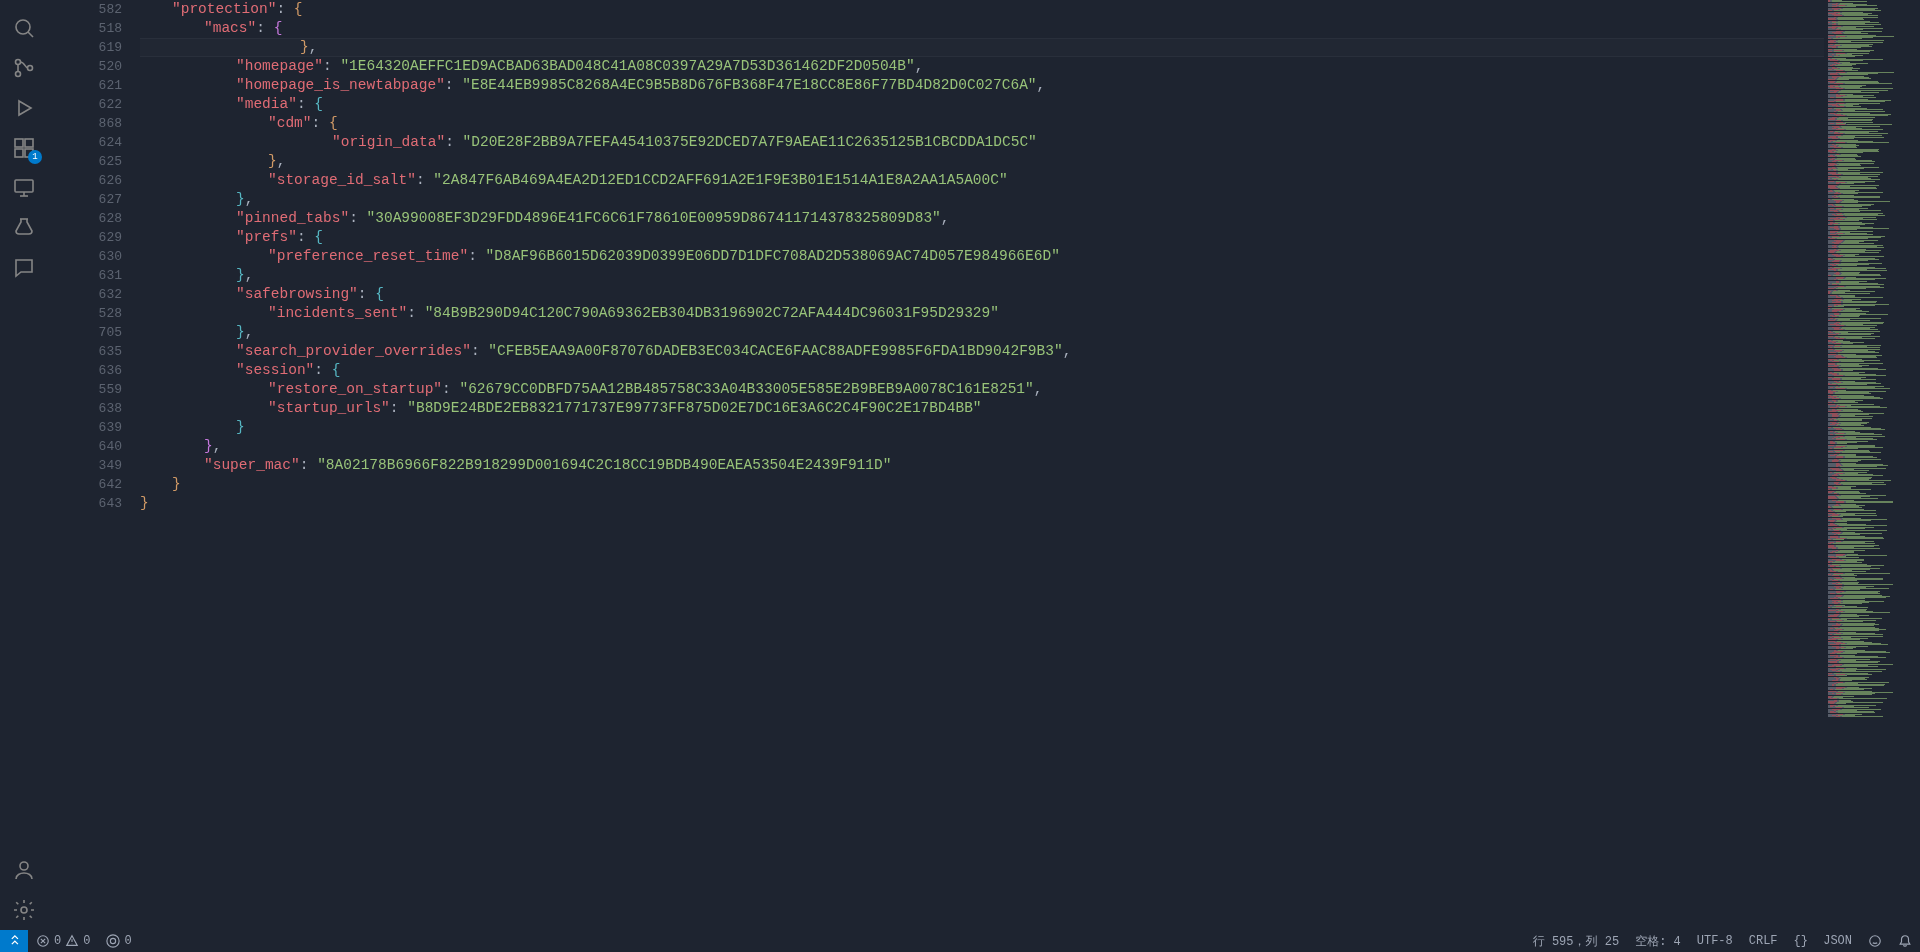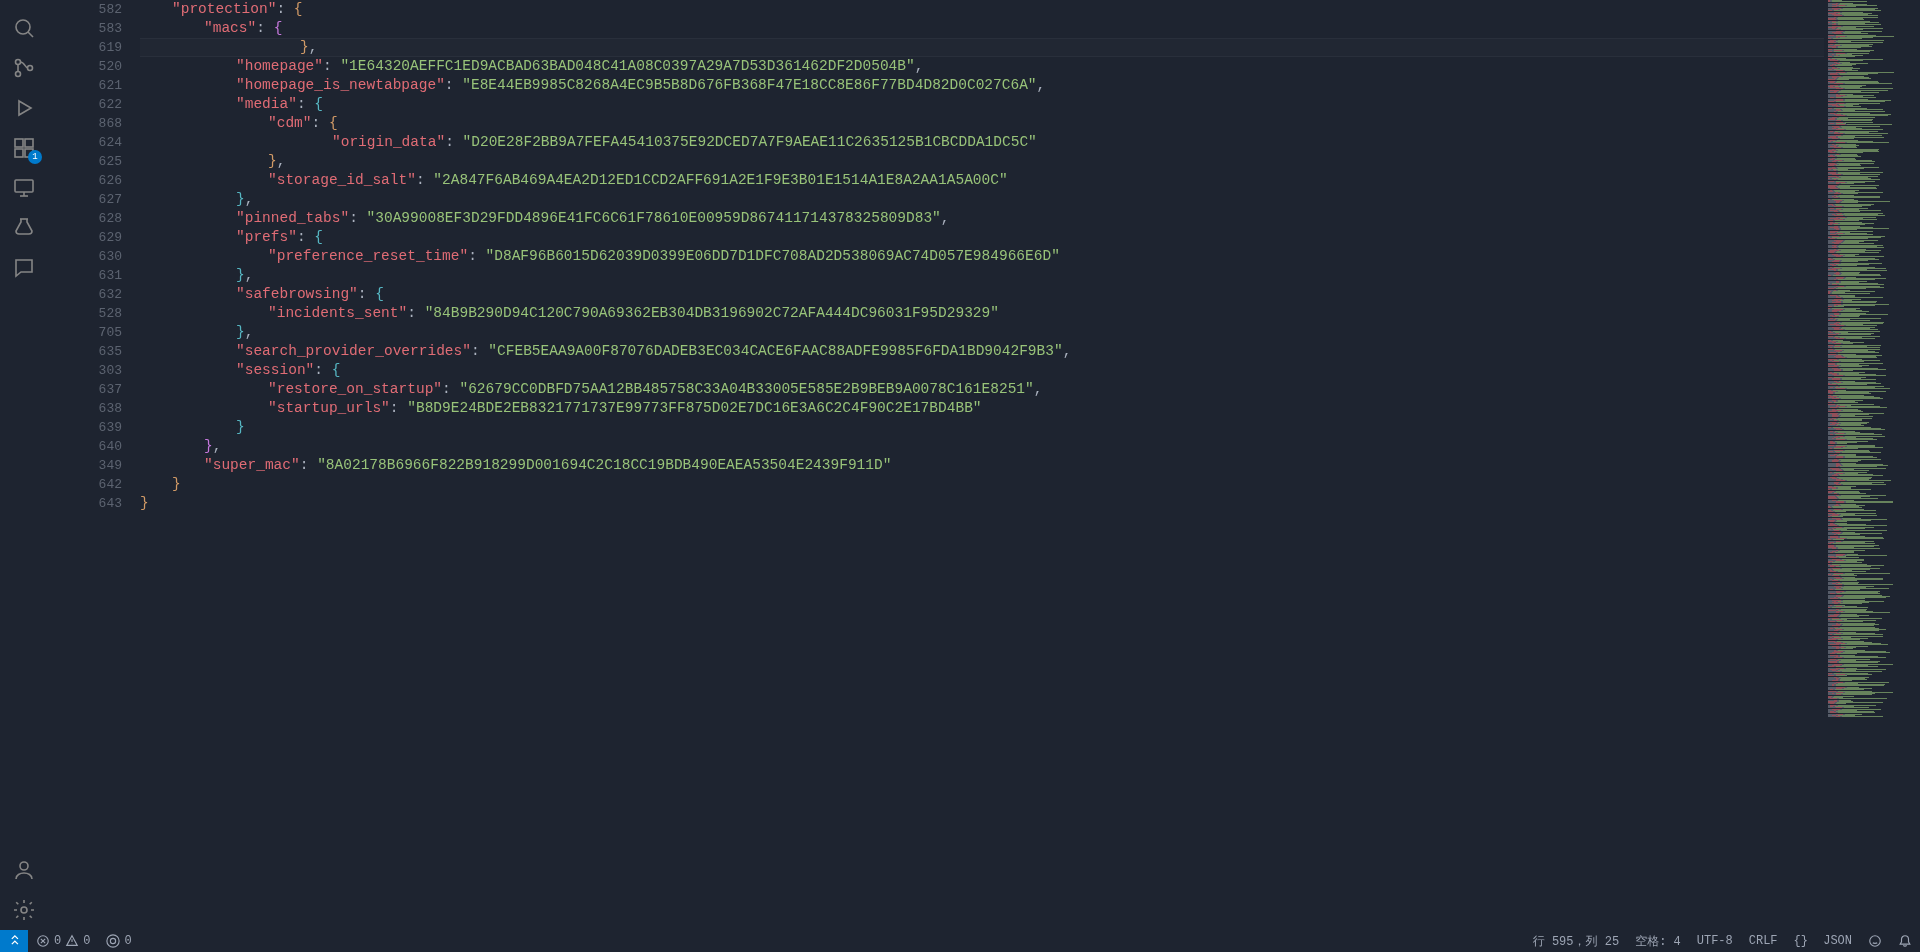--- a/index.html
+++ b/index.html
@@ -211,40 +211,40 @@
       <svg viewBox="0 0 24 24" fill="none" stroke="currentColor" stroke-width="1.6">
           <circle cx="12" cy="12" r="3"></circle>
           <path d="M12 2v3M12 19v3M4.2 4.2l2.1 2.1M17.7 17.7l2.1 2.1M2 12h3M19 12h3M4.2 19.8l2.1-2.1M17.7 6.3l2.1-2.1"></path>
         </svg>
     </div>
   </div>
 
   <div class="editor-area">
     <div class="gutter" id="gutter" style="position: relative;">
         <div class="ln">582</div>
-        <div class="ln">583</div>
+        <div class="ln">518</div>
         <div class="ln">619</div>
         <div class="ln">520</div>
         <div class="ln">621</div>
         <div class="ln">622</div>
         <div class="ln">868</div>
         <div class="ln">624</div>
         <div class="ln">625</div>
         <div class="ln">626</div>
         <div class="ln">627</div>
         <div class="ln">628</div>
         <div class="ln">629</div>
         <div class="ln">630</div>
         <div class="ln">631</div>
         <div class="ln">632</div>
         <div class="ln">528</div>
         <div class="ln">705</div>
         <div class="ln">635</div>
-        <div class="ln">303</div>
-        <div class="ln">637</div>
+        <div class="ln">636</div>
+        <div class="ln">559</div>
         <div class="ln">638</div>
         <div class="ln">639</div>
         <div class="ln">640</div>
         <div class="ln">349</div>
         <div class="ln">642</div>
         <div class="ln">643</div>
       </div>
     <div class="code" id="code"><div class="line ind1"><span class="tk-key">"protection"</span><span class="tk-pun">: </span><span class="tk-brc">{</span></div><div class="line ind2"><span class="tk-key">"macs"</span><span class="tk-pun">: </span><span class="tk-brc2">{</span></div><div class="hl-line" style="top: 38px;"></div><div class="line ind3"><span class="tk-brc">}</span><span class="tk-pun">,</span></div><div class="line ind4"><span class="tk-key">"homepage"</span><span class="tk-pun">: </span><span class="tk-str">"1E64320AEFFC1ED9ACBAD63BAD048C41A08C0397A29A7D53D361462DF2D0504B"</span><span class="tk-pun">,</span></div><div class="line ind4"><span class="tk-key">"homepage_is_newtabpage"</span><span class="tk-pun">: </span><span class="tk-str">"E8E44EB9985C8268A4EC9B5B8D676FB368F47E18CC8E86F77BD4D82D0C027C6A"</span><span class="tk-pun">,</span></div><div class="line ind4"><span class="tk-key">"media"</span><span class="tk-pun">: </span><span class="tk-brc3">{</span></div><div class="line ind5"><span class="tk-key">"cdm"</span><span class="tk-pun">: </span><span class="tk-brc">{</span></div><div class="line ind6"><span class="tk-key">"origin_data"</span><span class="tk-pun">: </span><span class="tk-str">"D20E28F2BB9A7FEFA45410375E92DCED7A7F9AEAE11C2635125B1CBCDDA1DC5C"</span></div><div class="line ind5"><span class="tk-brc">}</span><span class="tk-pun">,</span></div><div class="line ind5"><span class="tk-key">"storage_id_salt"</span><span class="tk-pun">: </span><span class="tk-str">"2A847F6AB469A4EA2D12ED1CCD2AFF691A2E1F9E3B01E1514A1E8A2AA1A5A00C"</span></div><div class="line ind4"><span class="tk-brc3">}</span><span class="tk-pun">,</span></div><div class="line ind4"><span class="tk-key">"pinned_tabs"</span><span class="tk-pun">: </span><span class="tk-str">"30A99008EF3D29FDD4896E41FC6C61F78610E00959D867411714378325809D83"</span><span class="tk-pun">,</span></div><div class="line ind4"><span class="tk-key">"prefs"</span><span class="tk-pun">: </span><span class="tk-brc3">{</span></div><div class="line ind5"><span class="tk-key">"preference_reset_time"</span><span class="tk-pun">: </span><span class="tk-str">"D8AF96B6015D62039D0399E06DD7D1DFC708AD2D538069AC74D057E984966E6D"</span></div><div class="line ind4"><span class="tk-brc3">}</span><span class="tk-pun">,</span></div><div class="line ind4"><span class="tk-key">"safebrowsing"</span><span class="tk-pun">: </span><span class="tk-brc3">{</span></div><div class="line ind5"><span class="tk-key">"incidents_sent"</span><span class="tk-pun">: </span><span class="tk-str">"84B9B290D94C120C790A69362EB304DB3196902C72AFA444DC96031F95D29329"</span></div><div class="line ind4"><span class="tk-brc3">}</span><span class="tk-pun">,</span></div><div class="line ind4"><span class="tk-key">"search_provider_overrides"</span><span class="tk-pun">: </span><span class="tk-str">"CFEB5EAA9A00F87076DADEB3EC034CACE6FAAC88ADFE9985F6FDA1BD9042F9B3"</span><span class="tk-pun">,</span></div><div class="line ind4"><span class="tk-key">"session"</span><span class="tk-pun">: </span><span class="tk-brc3">{</span></div><div class="line ind5"><span class="tk-key">"restore_on_startup"</span><span class="tk-pun">: </span><span class="tk-str">"62679CC0DBFD75AA12BB485758C33A04B33005E585E2B9BEB9A0078C161E8251"</span><span class="tk-pun">,</span></div><div class="line ind5"><span class="tk-key">"startup_urls"</span><span class="tk-pun">: </span><span class="tk-str">"B8D9E24BDE2EB8321771737E99773FF875D02E7DC16E3A6C2C4F90C2E17BD4BB"</span></div><div class="line ind4"><span class="tk-brc3">}</span></div><div class="line ind2"><span class="tk-brc2">}</span><span class="tk-pun">,</span></div><div class="line ind2"><span class="tk-key">"super_mac"</span><span class="tk-pun">: </span><span class="tk-str">"8A02178B6966F822B918299D001694C2C18CC19BDB490EAEA53504E2439F911D"</span></div><div class="line ind1"><span class="tk-brc">}</span></div><div class="line ind0"><span class="tk-brc">}</span></div></div>
     <div class="minimap">
       <div class="minimap-content" id="minimap">

